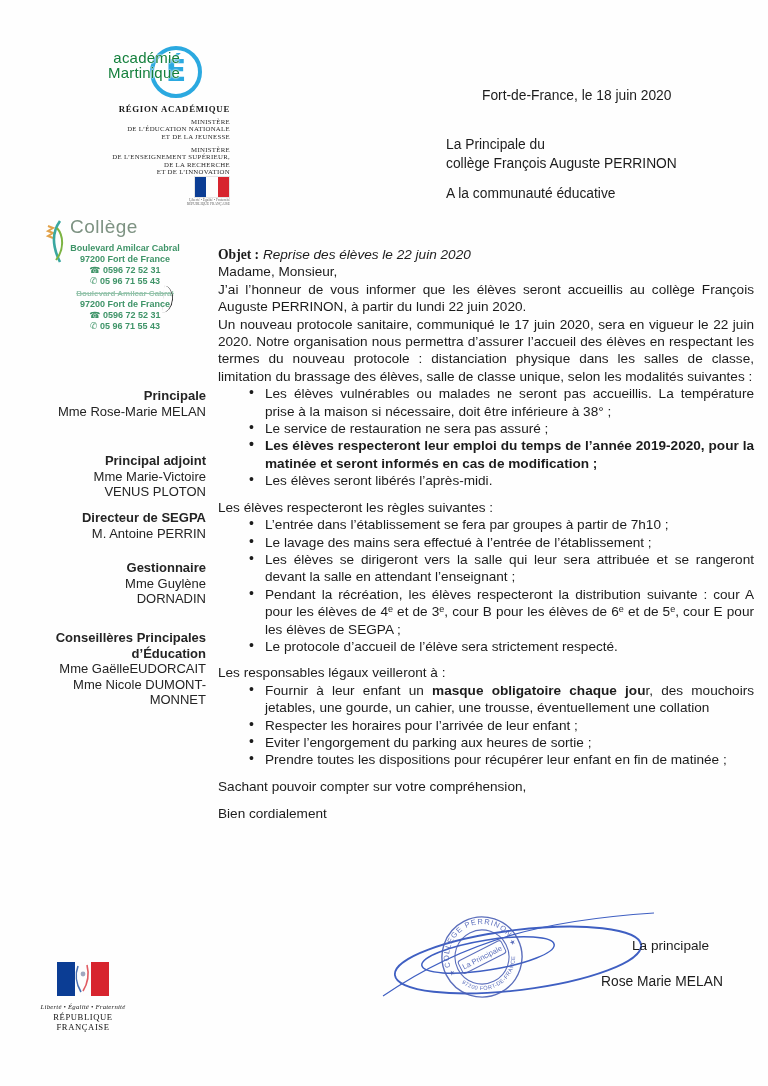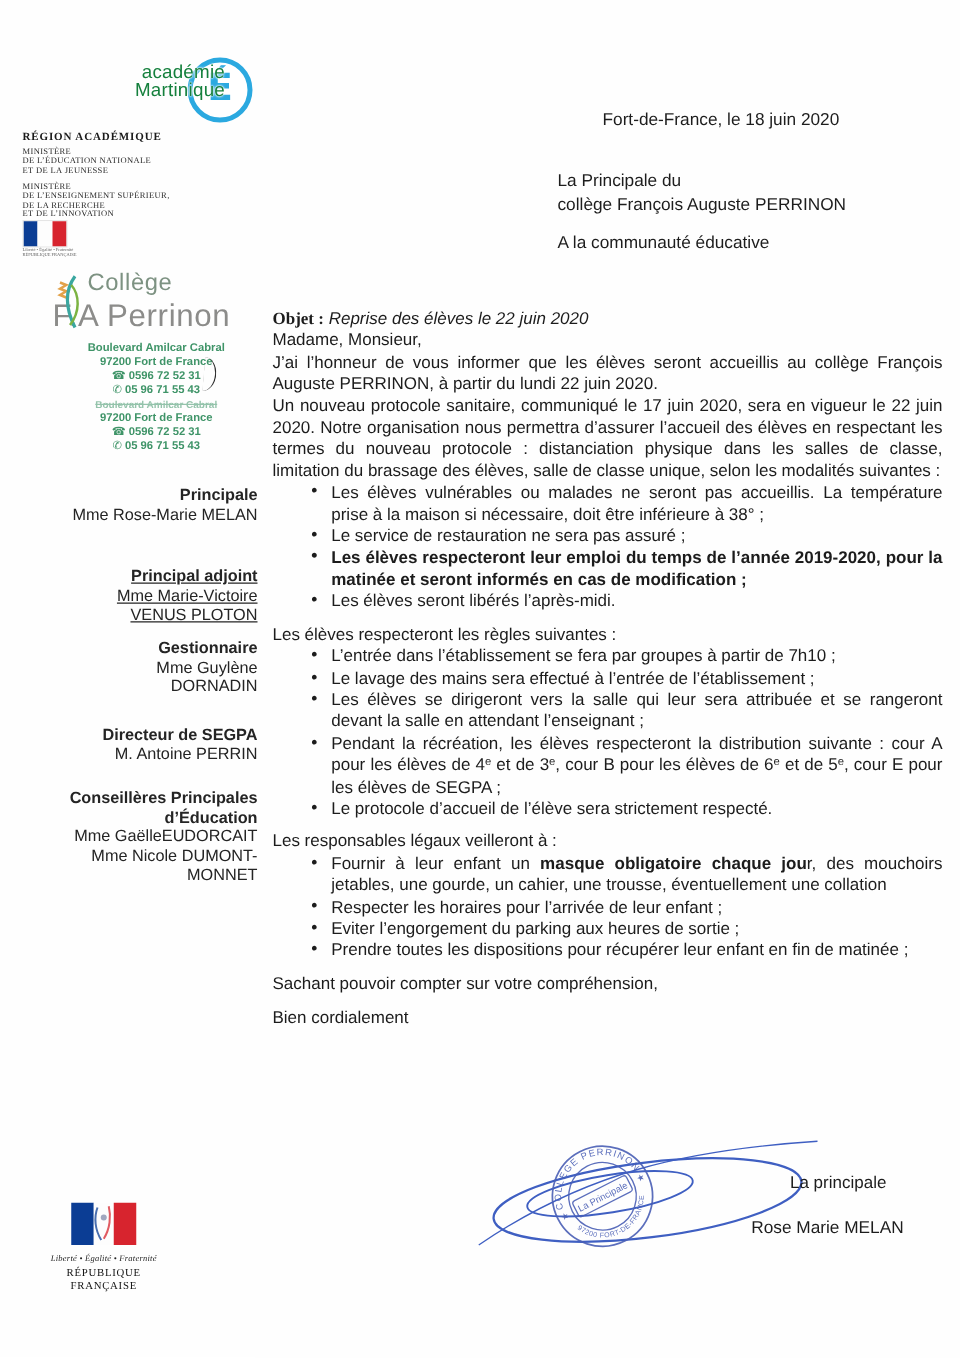--- a/index.html
+++ b/index.html
@@ -14,21 +14,21 @@
     position:absolute; left:52px; top:0; width:44px; height:44px; border-radius:50%;
     border:4px solid #2BA9E0; background:#fff; color:#2BA9E0;
     font-size:30px; font-weight:bold; text-align:center; line-height:42px;
     font-family:"DejaVu Sans",sans-serif;
   }
   .academy-name {
     position:absolute; left:0; top:4px; width:82px; z-index:2; color:#15803d;
     font-weight:normal; font-size:15px; line-height:15px; text-align:right; letter-spacing:.2px;
     text-shadow:0 0 2px #fff, 0 0 2px #fff, 0 0 1px #fff;
   }
-  .leftcol-center { position:absolute; left:18px; width:212px; text-align:left; }
+  .leftcol-center { position:absolute; left:18px; width:212px; text-align:right; }
   .region { top:104px; font-family:"Liberation Serif",serif; font-weight:bold; font-size:8.8px; letter-spacing:.7px; color:#1a1a1a; }
   .ministry { font-family:"Liberation Serif",serif; font-size:6.8px; line-height:7.4px; letter-spacing:.3px; color:#2a2a2a; }
   .ministry1 { top:118px; } .ministry2 { top:146px; }
   .mini-flag-wrap { top:176px; }
   .mini-flag { display:inline-block; width:34px; height:20px; border:1px solid #e5e5e5; }
   .mini-flag .band { float:left; height:100%; }
   .mini-flag .b { width:33%; background:#0b3d94; }
   .mini-flag .w { width:34%; background:#fdfdfd; }
   .mini-flag .r { width:33%; background:#d7242e; }
   .mini-caption { top:198px; font-family:"Liberation Serif",serif; font-size:3.6px; line-height:4.4px; color:#666; }
@@ -44,21 +44,21 @@
   .pen-mark {
     position:absolute; left:163px; top:286px; width:9px; height:27px;
     border-right:1.7px solid #2b2b2b;
     border-radius:0 100% 100% 0 / 0 50% 50% 0;
     transform:rotate(5deg);
   }
 
   
   .staff { position:absolute; left:18px; top:388px; width:188px; text-align:right; font-size:13px; line-height:15.6px; color:#242424; }
   .staff-title { font-weight:bold; }
-  .mb1 { margin-bottom:34px; } .mb2 { margin-bottom:10px;text-decoration:underline; } .mb3 { margin-bottom:23px; } .mb4 { margin-bottom:19px; }
+  .mb1 { margin-bottom:34px; } .mb2 { margin-bottom:10px; } .mb3 { margin-bottom:23px; } .mb4 { margin-bottom:19px; }
 
   
   .place-date { position:absolute; left:462px; top:88px; font-size:13.8px;margin-left:20px; }
   .sender { position:absolute; left:446px; top:136px; font-size:13.8px; line-height:18.5px; }
   .recipient { position:absolute; left:446px; top:186px; font-size:13.8px; }
 
   
   .main-col { position:absolute; left:218px; top:246px; width:536px; font-size:13.6px; line-height:17.4px; text-align:justify; color:#1c1c1c; }
   .main-col p { margin:0; }
   .objet { margin-bottom:15px; }
@@ -121,21 +121,20 @@
     <div>RÉPUBLIQUE FRANÇAISE</div>
   </div>
 
   <div class="college">
     <svg class="college-icon" width="28" height="44" viewBox="0 0 28 44">
       <path d="M4 6 l5 2 l-5 3 l5 2 l-5 3 l5 2" stroke="#e2a24a" stroke-width="2" fill="none"></path>
       <path d="M16 1 C8 12 8 26 16 42" stroke="#3aa7a0" stroke-width="2.6" fill="none"></path>
       <path d="M13 8 C20 16 20 30 12 40" stroke="#7cb342" stroke-width="2" fill="none"></path>
     </svg>
     <div class="college-line1">Collège</div>
-    <div class="college-line2">F.A Perrinon</div>
     <div class="college-addr">
       <div>Boulevard Amilcar Cabral</div>
       <div>97200 Fort de France</div>
       <div>☎ 0596 72 52 31</div>
       <div>✆ 05 96 71 55 43</div>
     </div>
     <div class="struck">Boulevard Amilcar Cabral</div>
     <div class="college-addr" style="margin-top:0">
       <div>97200 Fort de France</div>
       <div>☎ 0596 72 52 31</div>
@@ -148,28 +147,28 @@
   <div class="staff">
     <div class="staff-block mb1">
       <div class="staff-title">Principale</div>
       <div class="staff-name">Mme Rose-Marie MELAN</div>
     </div>
     <div class="staff-block mb2">
       <div class="staff-title">Principal adjoint</div>
       <div class="staff-name">Mme Marie-Victoire</div>
       <div class="staff-name">VENUS PLOTON</div>
     </div>
+    <div class="staff-block mb4">
+      <div class="staff-title">Directeur de SEGPA</div>
+      <div class="staff-name">M. Antoine PERRIN</div>
+    </div>
     <div class="staff-block mb3">
       <div class="staff-title">Gestionnaire</div>
       <div class="staff-name">Mme Guylène</div>
       <div class="staff-name">DORNADIN</div>
-    </div>
-    <div class="staff-block mb4">
-      <div class="staff-title">Directeur de SEGPA</div>
-      <div class="staff-name">M. Antoine PERRIN</div>
     </div>
     <div class="staff-block">
       <div class="staff-title">Conseillères Principales</div>
       <div class="staff-title">d’Éducation</div>
       <div class="staff-name">Mme GaëlleEUDORCAIT</div>
       <div class="staff-name">Mme Nicole DUMONT-</div>
       <div class="staff-name">MONNET</div>
     </div>
   </div>
 

